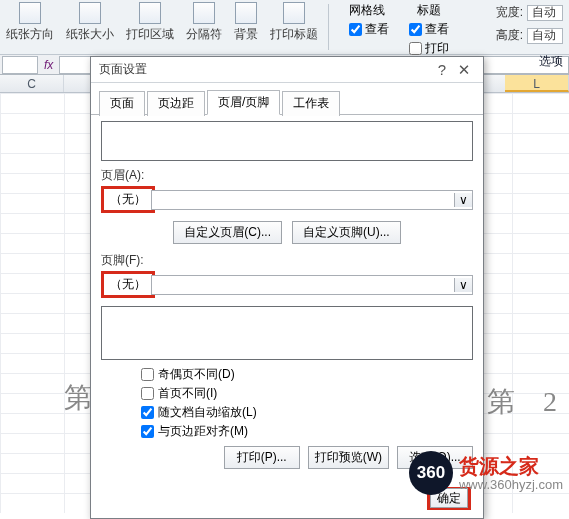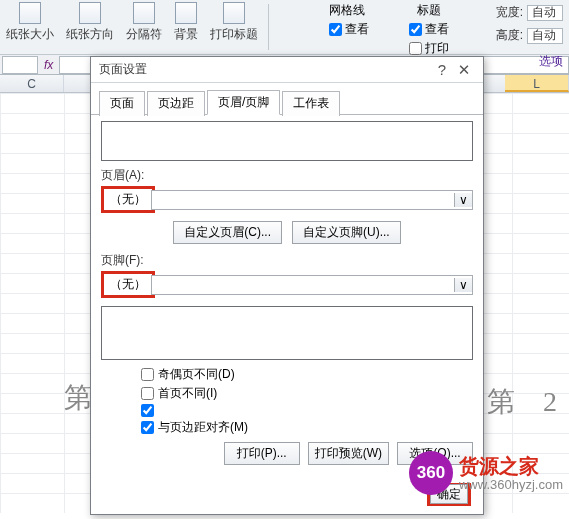--- a/index.html
+++ b/index.html
@@ -54,35 +54,39 @@
 .btn.sm { min-width: 76px; padding: 2px 6px; }
 
 .chk-row { display: flex; align-items: center; margin: 2px 0; padding-left: 40px; }
 .chk-row input { margin: 0 4px 0 0; }
 
 .action-row { display: flex; justify-content: flex-end; gap: 8px; margin-top: 6px; }
 .ok-row { display: flex; justify-content: flex-end; padding: 8px 12px; border-top: none; }
 .ok-hl { border: 3px solid #d62a1a; }
 
 .watermark { position: absolute; right: 6px; bottom: 24px; z-index: 20; text-align: left; display: flex; align-items: center; }
-.wm-badge { background: #a21caf; color: #fff; font-weight: bold; border-radius: 50%; width: 44px; height: 44px; display: flex; align-items: center; justify-content: center; font-size: 17px; margin-right: 6px; }
+.wm-badge { background: #0f172a; color: #fff; font-weight: bold; border-radius: 50%; width: 44px; height: 44px; display: flex; align-items: center; justify-content: center; font-size: 17px; margin-right: 6px; }
 .wm-text { color: #d62a1a; font-weight: bold; font-size: 20px; line-height: 1.1; }
 .wm-url { color: #888; font-size: 13px; }
 </style>
 </head>
 <body>
 
 <div class="ribbon">
   <div class="ribbon-item">
       <div class="ribbon-icon"></div>
+      <span>纸张方向</span>
+    </div>
+  <div class="ribbon-item">
+      <div class="ribbon-icon"></div>
       <span>纸张大小</span>
     </div>
   <div class="ribbon-item">
       <div class="ribbon-icon"></div>
-      <span>纸张方向</span>
+      <span>打印区域</span>
     </div>
   <div class="ribbon-item">
       <div class="ribbon-icon"></div>
       <span>分隔符</span>
     </div>
   <div class="ribbon-item">
       <div class="ribbon-icon"></div>
       <span>背景</span>
     </div>
   <div class="ribbon-item">
@@ -93,41 +97,41 @@
   <div class="ribbon-right">
     <div class="row">
         <span class="lbl">宽度:</span>
         <span class="val">自动</span>
       </div>
     <div class="row">
         <span class="lbl">高度:</span>
         <span class="val">自动</span>
       </div>
   </div>
-  <div style="position:absolute; right:120px; top:2px; display:flex; gap:40px;">
+  <div style="position:absolute; right:120px; top:2px; display:flex; gap:20px;">
     <div>
       <div style="margin-bottom:2px;">网格线</div>
       <div class="ribbon-chk">
           <input type="checkbox" checked="" style="">
           <span>查看</span>
         </div>
     </div>
     <div>
       <div style="margin-bottom:2px;text-align:center;">标题</div>
       <div class="ribbon-chk">
           <input type="checkbox" checked="" style="">
           <span>查看</span>
         </div>
       <div class="ribbon-chk">
           <input type="checkbox" style="">
           <span>打印</span>
         </div>
     </div>
   </div>
-  <div style="position:absolute; right:6px; bottom:-16px; color:#4c1d95;">选项</div>
+  <div style="position:absolute; right:6px; bottom:-16px; color:#0f172a;">选项</div>
 </div>
 
 <div class="formula-bar">
   <div class="name-box"></div>
   <span class="fx">fx</span>
   <div class="formula-input"></div>
 </div>
 
 <div class="col-headers">
   <div class="ch">C</div>
@@ -185,20 +189,21 @@
     <div class="chk-row">
         <input type="checkbox" style="">
         <span>奇偶页不同(D)</span>
       </div>
     <div class="chk-row">
         <input type="checkbox" style="">
         <span>首页不同(I)</span>
       </div>
     <div class="chk-row">
         <input type="checkbox" checked="" style="">
+        <span>随文档自动缩放(L)</span>
       </div>
     <div class="chk-row">
         <input type="checkbox" checked="" style="">
         <span>与页边距对齐(M)</span>
       </div>
 
     <div class="action-row">
       <div class="btn sm">打印(P)...</div>
       <div class="btn sm">打印预览(W)</div>
       <div class="btn sm">选项(O)...</div>

